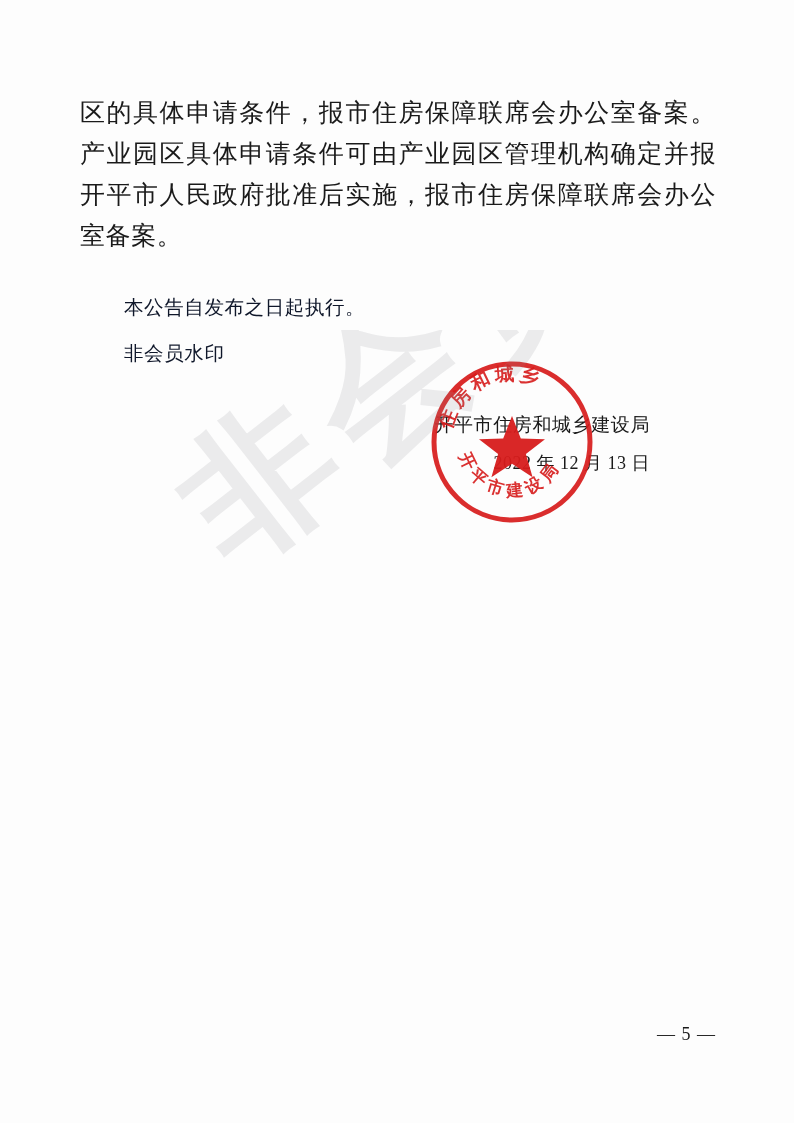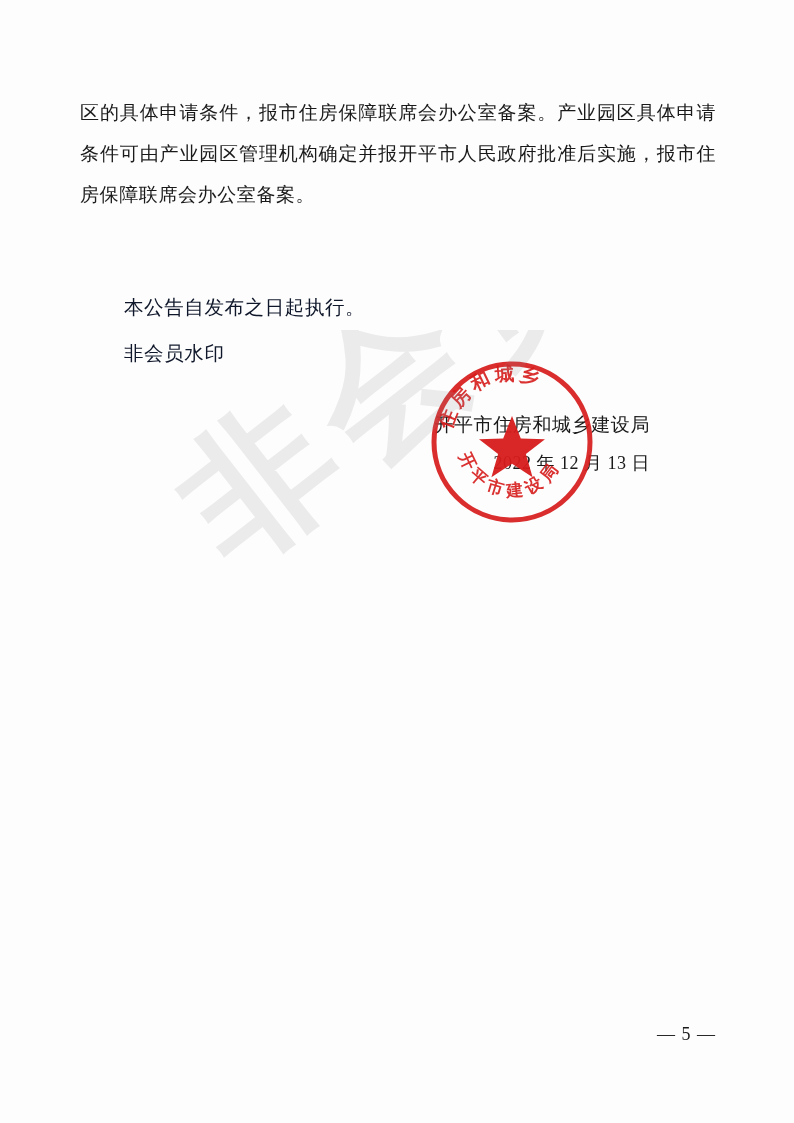--- a/index.html
+++ b/index.html
@@ -17,21 +17,21 @@
   }
 
   
   .body-block {
     position: absolute;
     left: 80px;
     top: 92px;
     width: 636px;
   }
   .para {
-    font-size: 19px;
+    font-size: 25px;
     line-height: 41px;
     color: #1a1a1a;
     letter-spacing: 0.6px;
     text-align: justify;
     text-justify: inter-ideograph;
     margin: 0;
   }
 
   .closing-block {
     position: absolute;

